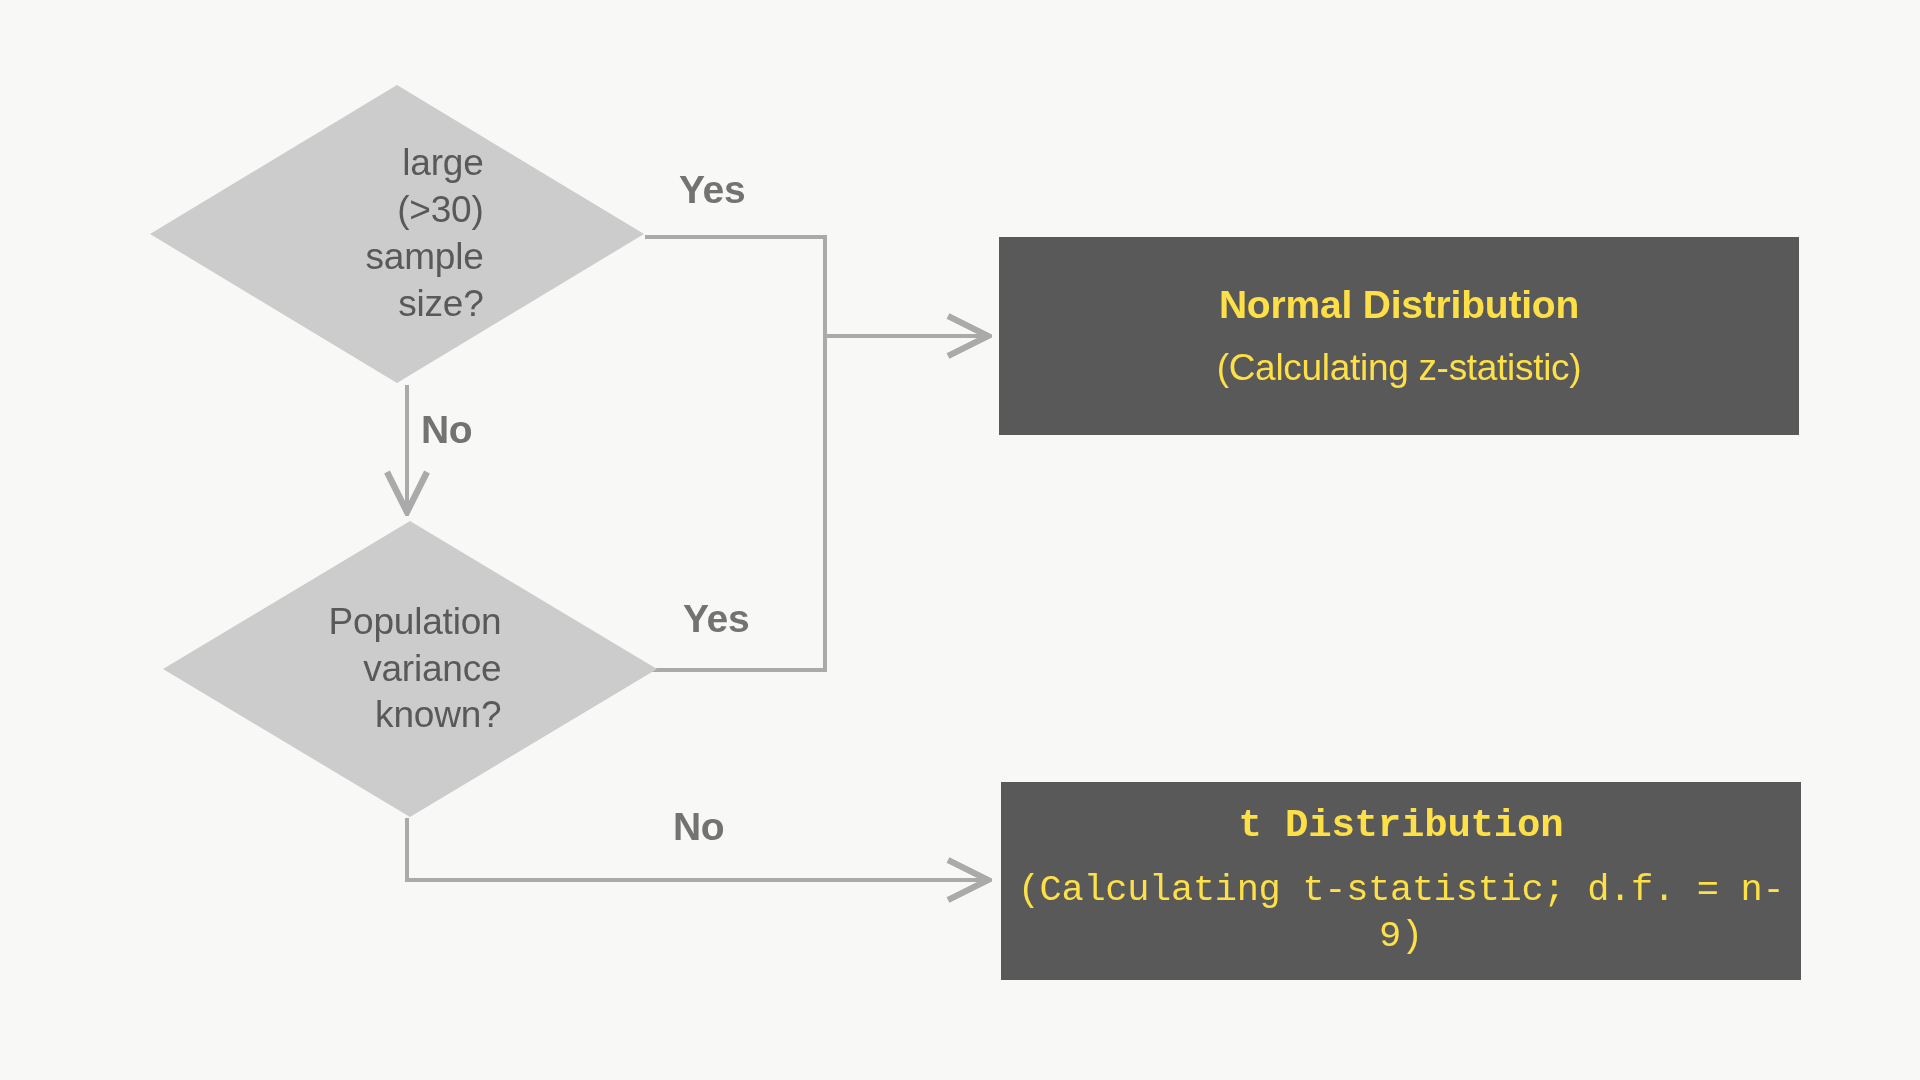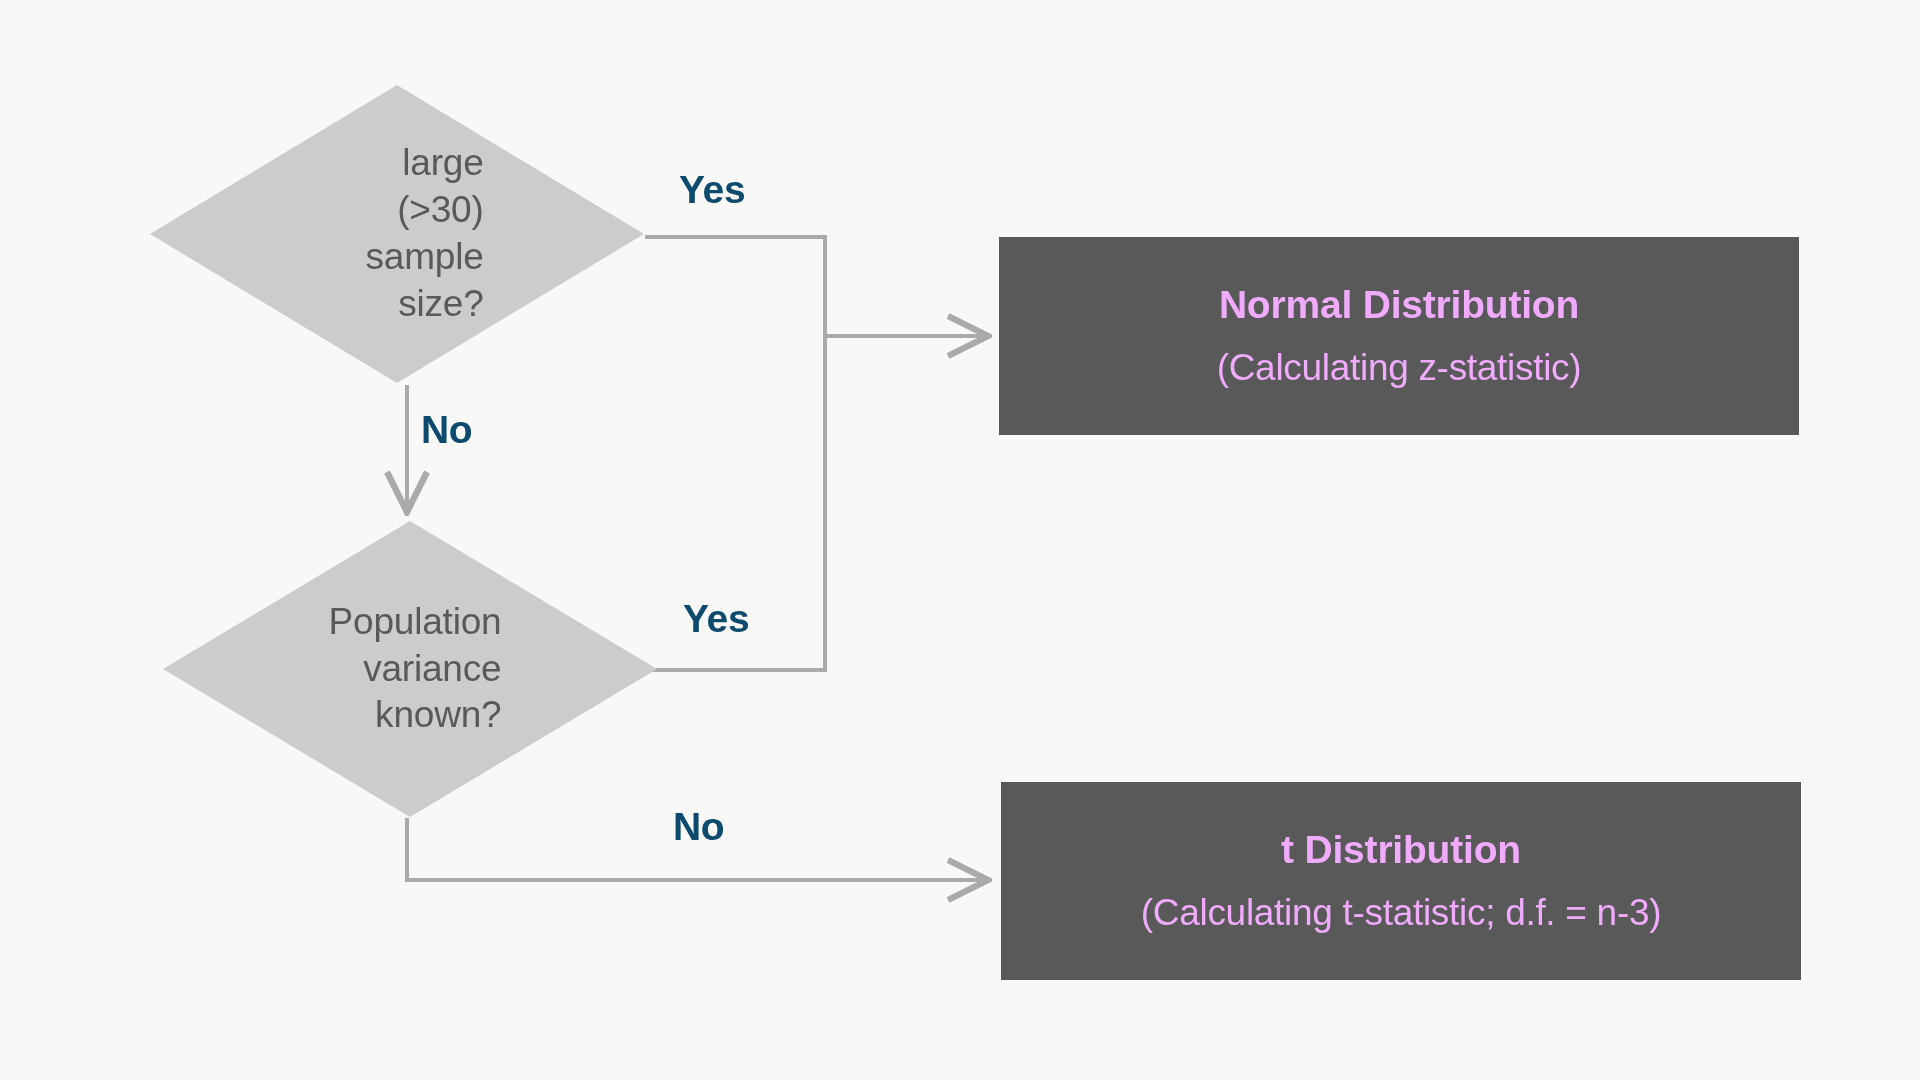--- a/index.html
+++ b/index.html
@@ -74,21 +74,21 @@
     padding-left: 10px;
   }
   
   .result-box {
     position: absolute;
     background: #595959;
     display: flex;
     flex-direction: column;
     align-items: center;
     justify-content: center;
-    color: #f0abfc;
+    color: #fde047;
     text-align: center;
   }
   .result-box .title {
     font-size: 39px;
     font-weight: 700;
     line-height: 1.25;
     letter-spacing: -0.2px;
   }
   .result-box .subtitle {
     font-size: 37px;
@@ -101,25 +101,26 @@
     left: 999px;
     top: 237px;
     width: 800px;
     height: 198px;
   }
   #box-t-distribution {
     left: 1001px;
     top: 782px;
     width: 800px;
     height: 198px;
+    font-family: Liberation Mono, monospace;
   }
   
   .edge-label {
     position: absolute;
-    color: #0c4a6e;
+    color: #737373;
     font-size: 39px;
     font-weight: 700;
     letter-spacing: -0.3px;
     white-space: nowrap;
   }
   #label-yes-top    { left: 679px; top: 168px; }
   #label-no-top     { left: 421px; top: 408px; }
   #label-yes-bottom { left: 683px; top: 597px; }
   #label-no-bottom  { left: 673px; top: 805px; }
 </style>
@@ -159,21 +160,21 @@
 known?</span>
   </div>
 
   <div class="result-box" id="box-normal-distribution">
     <span class="title">Normal Distribution</span>
     <span class="subtitle">(Calculating z-statistic)</span>
   </div>
 
   <div class="result-box" id="box-t-distribution">
     <span class="title">t Distribution</span>
-    <span class="subtitle">(Calculating t-statistic; d.f. = n-3)</span>
+    <span class="subtitle">(Calculating t-statistic; d.f. = n-9)</span>
   </div>
 
   <span class="edge-label" id="label-yes-top">Yes</span>
   <span class="edge-label" id="label-no-top">No</span>
   <span class="edge-label" id="label-yes-bottom">Yes</span>
   <span class="edge-label" id="label-no-bottom">No</span>
 
 </div>
 
 </body></html>

